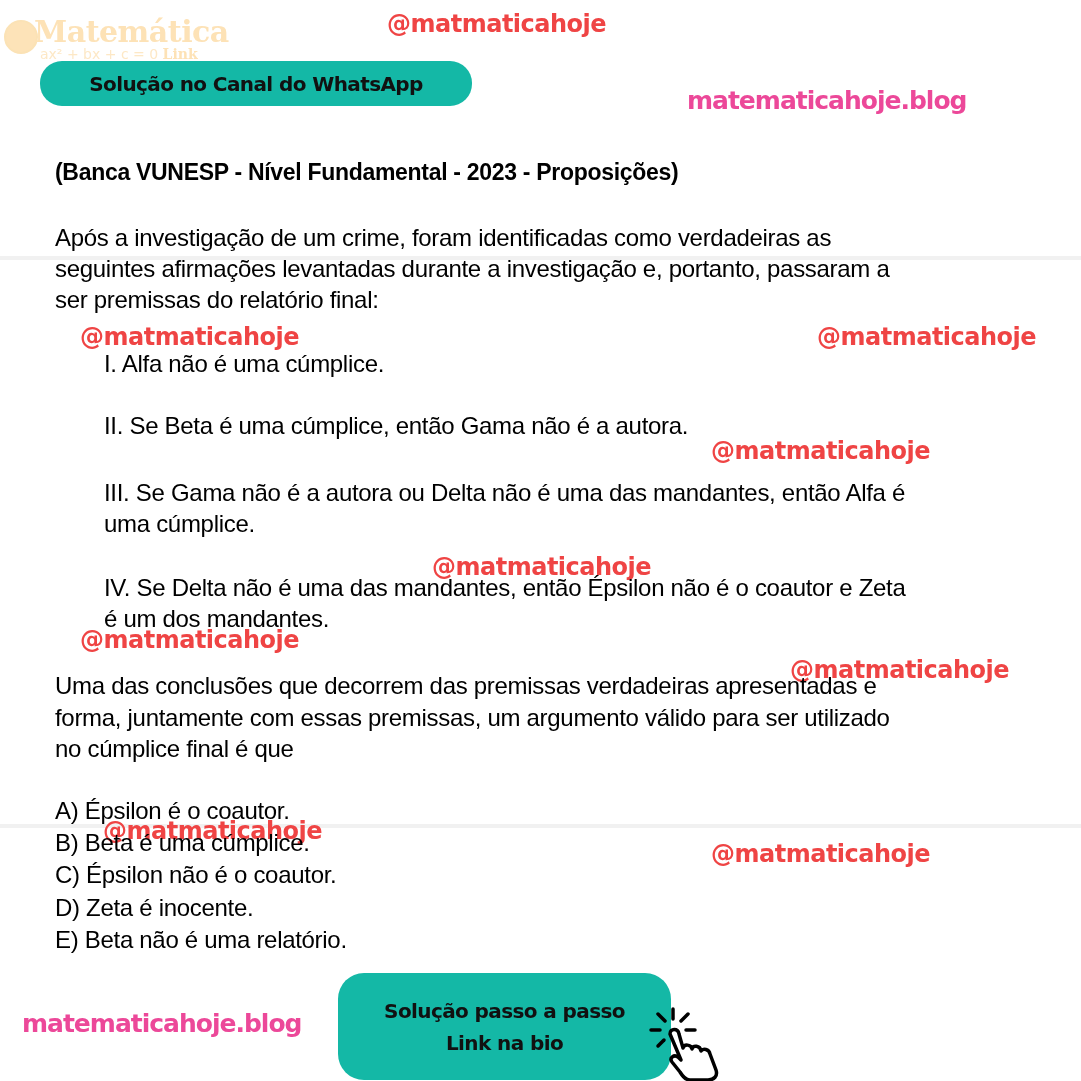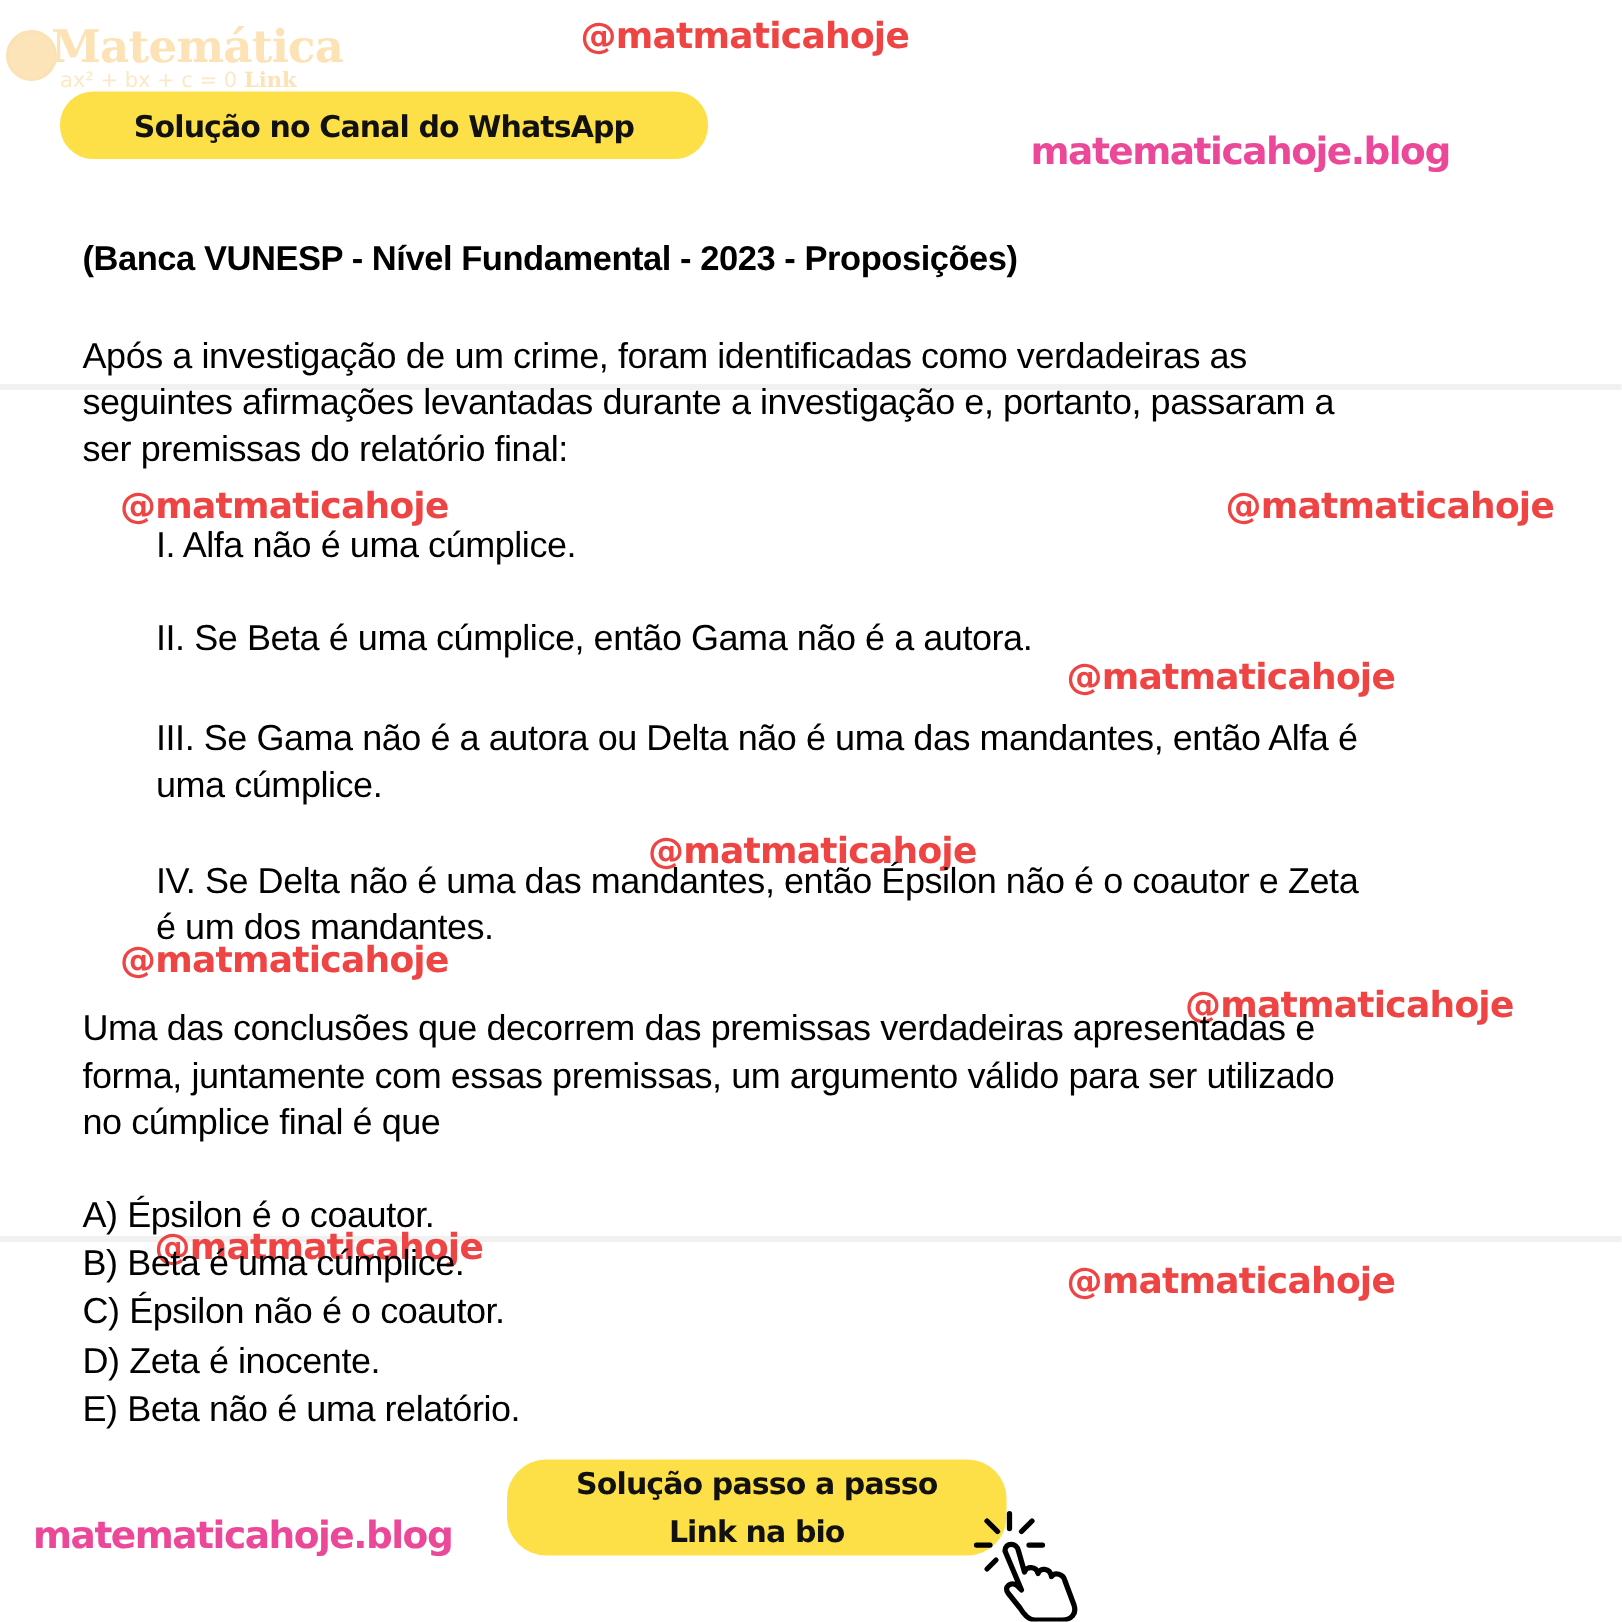--- a/index.html
+++ b/index.html
@@ -34,30 +34,30 @@
     font-family: "DejaVu Serif", serif; font-weight: bold;
     font-size: 30px; color: #fde2b6; white-space: nowrap; letter-spacing: -0.5px;
   }
   .logo-sub {
     position: absolute; left: 40px; top: 30px;
     font-family: "DejaVu Sans", sans-serif;
     font-size: 14px; color: #fde8c6; white-space: nowrap;
   }
   .logo-sub b { font-family: "DejaVu Serif", serif; color: #fde2b6; }
   .pill {
-    position: absolute; background: #fde047; border-radius: 22px;
+    position: absolute; background: #14b8a6; border-radius: 22px;
     font-family: "DejaVu Sans", sans-serif; font-weight: bold; color: #111;
     display: flex; align-items: center; justify-content: center; text-align: center;
   }
   .pill-top {
     left: 40px; top: 61px; width: 432px; height: 45px;
     font-size: 20px; letter-spacing: -0.6px;
   }
   .pill-bottom {
-    left: 338px; top: 973px; width: 333px; height: 64px;
+    left: 338px; top: 973px; width: 333px; height: 107px;
     border-radius: 26px; flex-direction: column;
     font-size: 20px; line-height: 32px; letter-spacing: -0.6px;
   }
   .blog {
     position: absolute;
     font-family: "DejaVu Sans", sans-serif; font-weight: bold;
     color: #ec4899; font-size: 25px; letter-spacing: -1px; white-space: nowrap;
   }
   .blog-top { left: 687px; top: 86px; }
   .blog-bottom { left: 22px; top: 1009px; }

